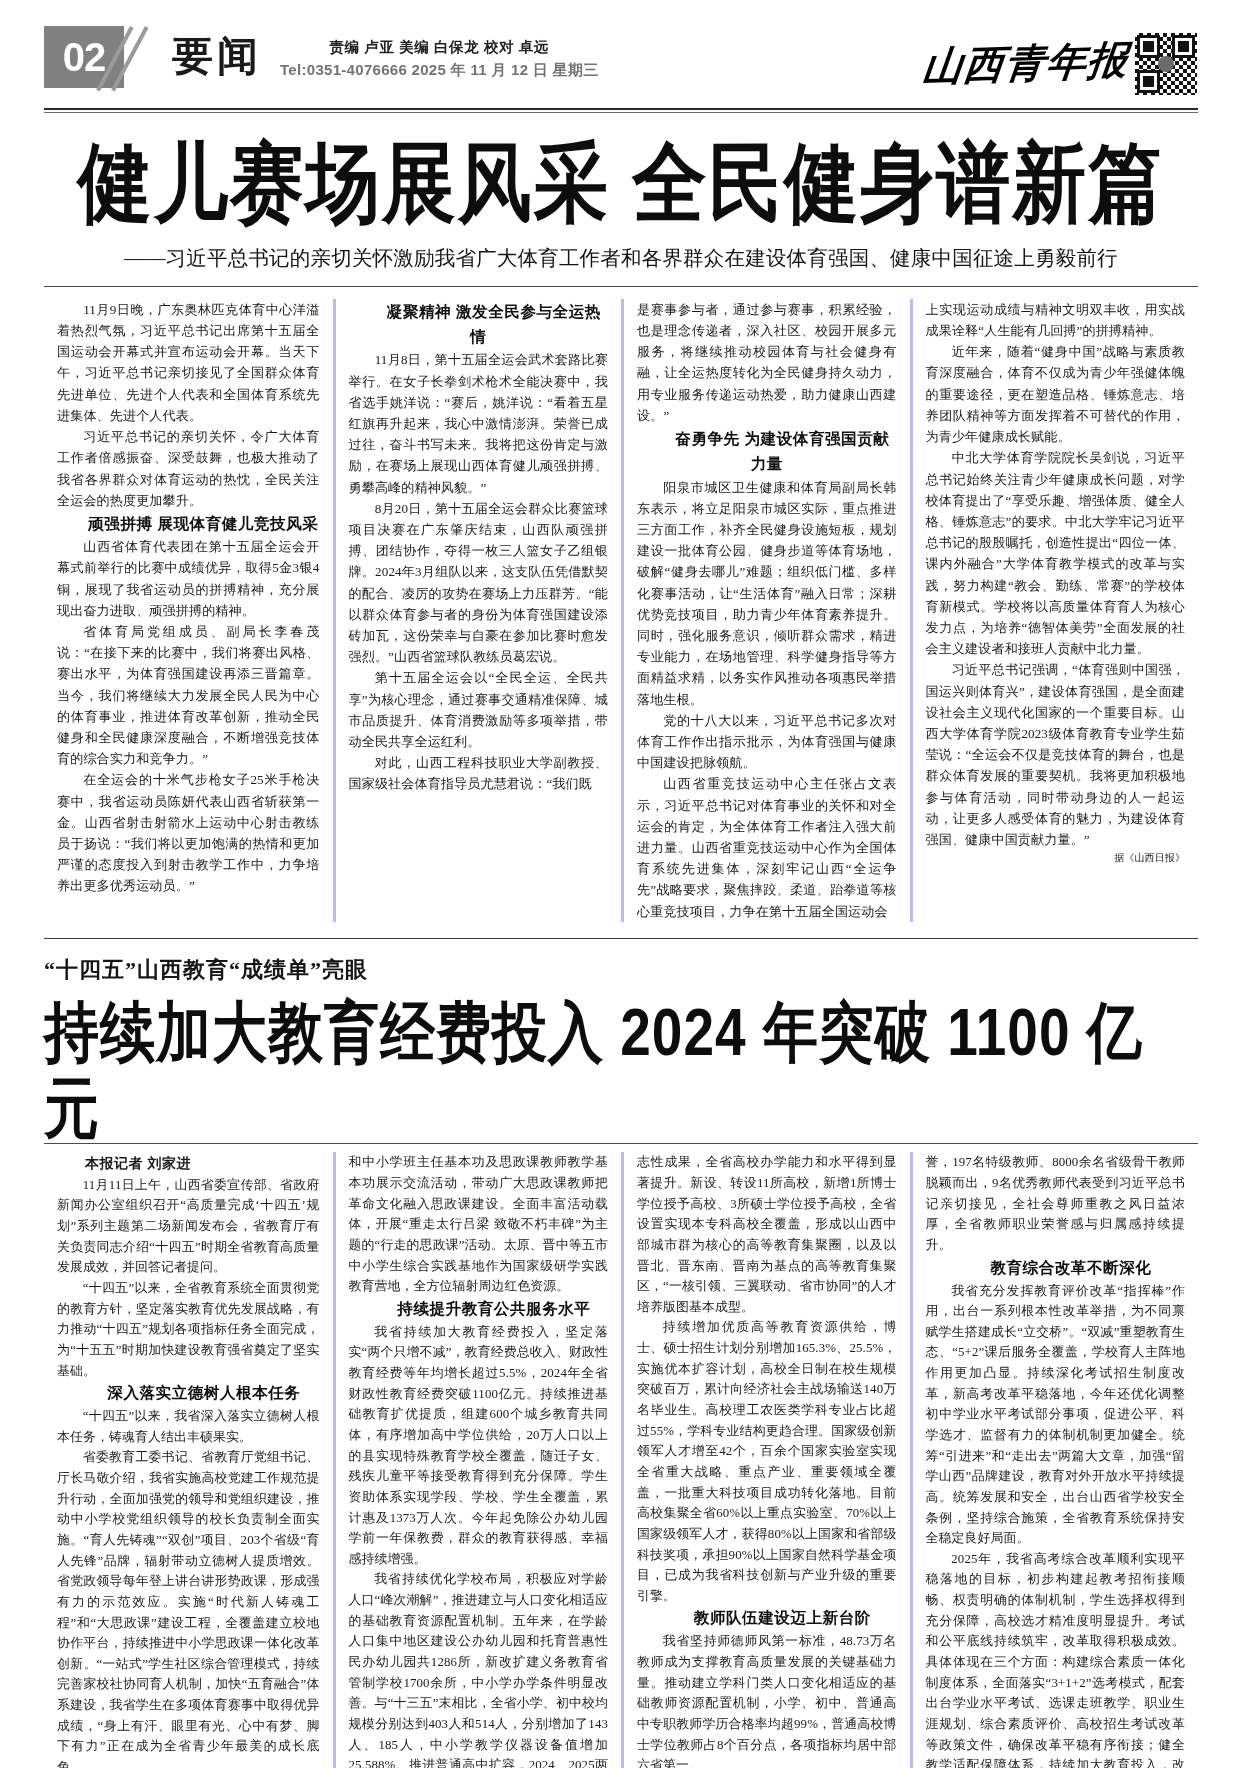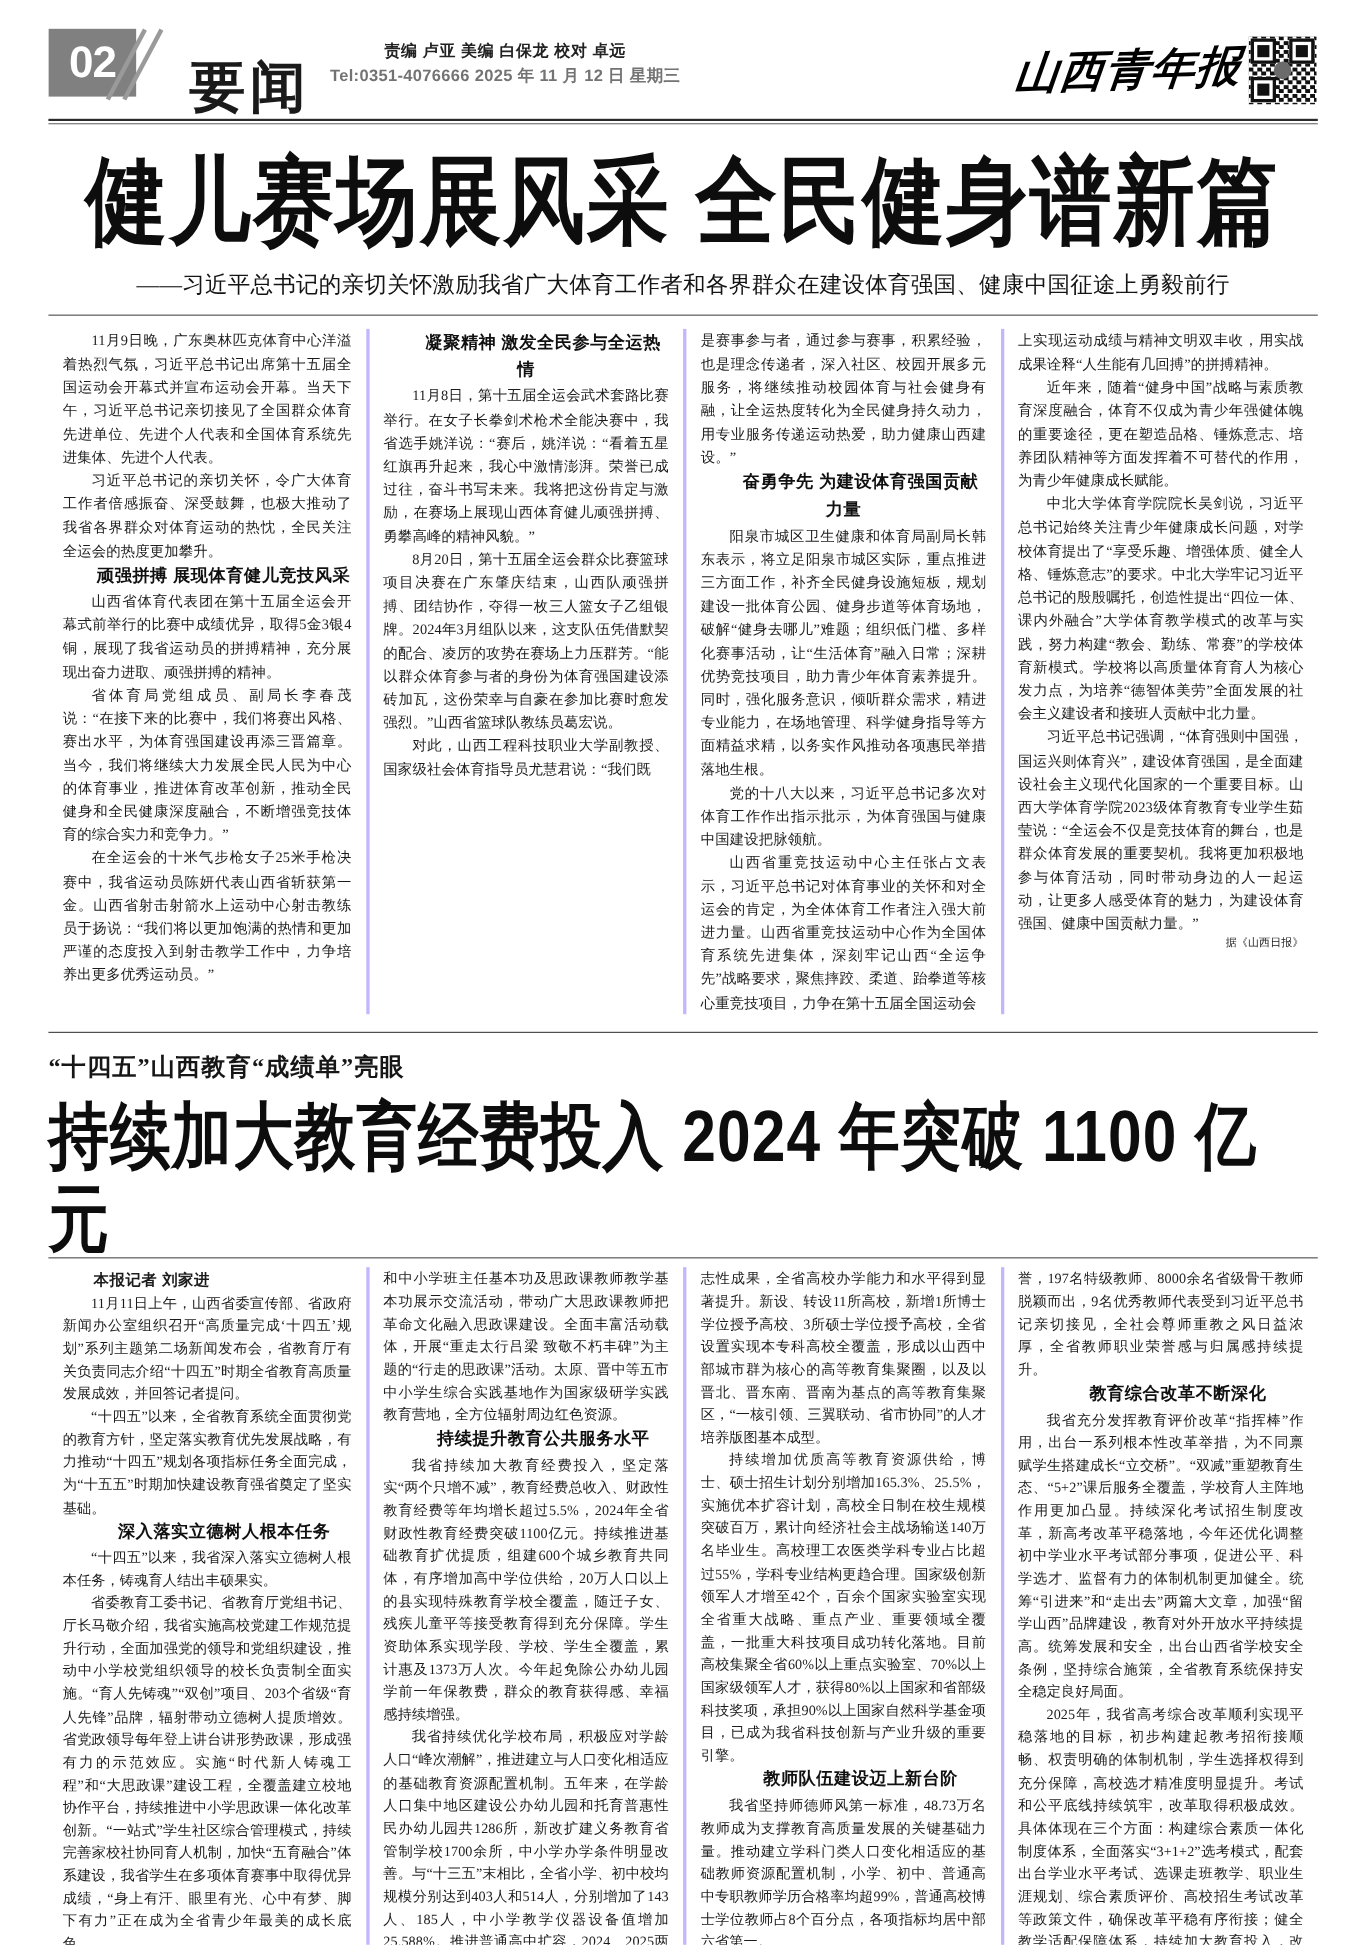--- a/index.html
+++ b/index.html
@@ -56,24 +56,24 @@
     background: #9a9a9a;
     transform: rotate(28deg);
     transform-origin: top left;
   }
   .slash1 { left: 86px; top: 0px; width: 4px; height: 72px; }
   .slash2 { left: 101px; top: 0px; width: 4px; height: 72px; }
 
   .yaowen {
     font-family: "Liberation Serif", serif;
     font-weight: bold;
-    font-size: 51px;
+    font-size: 41px;
     letter-spacing: 4px;
     margin-left: 10px;
-    margin-top: 19px;
+    margin-top: 3px;
     color: #1a1a1a;
   }
   .credit-block {
     margin-left: 18px;
     margin-top: 11px;
     font-family: "Liberation Sans", sans-serif;
     line-height: 1.5;
   }
   .credit-line1 {
     font-size: 14.5px;
@@ -320,20 +320,21 @@
       <p class="sub-head left">顽强拼搏 展现体育健儿竞技风采</p>
       <p>山西省体育代表团在第十五届全运会开幕式前举行的比赛中成绩优异，取得5金3银4铜，展现了我省运动员的拼搏精神，充分展现出奋力进取、顽强拼搏的精神。</p>
       <p>省体育局党组成员、副局长李春茂说：“在接下来的比赛中，我们将赛出风格、赛出水平，为体育强国建设再添三晋篇章。当今，我们将继续大力发展全民人民为中心的体育事业，推进体育改革创新，推动全民健身和全民健康深度融合，不断增强竞技体育的综合实力和竞争力。”</p>
       <p>在全运会的十米气步枪女子25米手枪决赛中，我省运动员陈妍代表山西省斩获第一金。山西省射击射箭水上运动中心射击教练员于扬说：“我们将以更加饱满的热情和更加严谨的态度投入到射击教学工作中，力争培养出更多优秀运动员。”</p>
     </div>
 
     <div class="col">
       <p class="sub-head">凝聚精神 激发全民参与全运热情</p>
       <p>11月8日，第十五届全运会武术套路比赛举行。在女子长拳剑术枪术全能决赛中，我省选手姚洋说：“赛后，姚洋说：“看着五星红旗再升起来，我心中激情澎湃。荣誉已成过往，奋斗书写未来。我将把这份肯定与激励，在赛场上展现山西体育健儿顽强拼搏、勇攀高峰的精神风貌。”</p>
       <p>8月20日，第十五届全运会群众比赛篮球项目决赛在广东肇庆结束，山西队顽强拼搏、团结协作，夺得一枚三人篮女子乙组银牌。2024年3月组队以来，这支队伍凭借默契的配合、凌厉的攻势在赛场上力压群芳。“能以群众体育参与者的身份为体育强国建设添砖加瓦，这份荣幸与自豪在参加比赛时愈发强烈。”山西省篮球队教练员葛宏说。</p>
+      <p>第十五届全运会以“全民全运、全民共享”为核心理念，通过赛事交通精准保障、城市品质提升、体育消费激励等多项举措，带动全民共享全运红利。</p>
       <p>对此，山西工程科技职业大学副教授、国家级社会体育指导员尤慧君说：“我们既</p>
     </div>
 
     <div class="col">
       <p class="noindent">是赛事参与者，通过参与赛事，积累经验，也是理念传递者，深入社区、校园开展多元服务，将继续推动校园体育与社会健身有融，让全运热度转化为全民健身持久动力，用专业服务传递运动热爱，助力健康山西建设。”</p>
       <p class="sub-head">奋勇争先 为建设体育强国贡献力量</p>
       <p>阳泉市城区卫生健康和体育局副局长韩东表示，将立足阳泉市城区实际，重点推进三方面工作，补齐全民健身设施短板，规划建设一批体育公园、健身步道等体育场地，破解“健身去哪儿”难题；组织低门槛、多样化赛事活动，让“生活体育”融入日常；深耕优势竞技项目，助力青少年体育素养提升。同时，强化服务意识，倾听群众需求，精进专业能力，在场地管理、科学健身指导等方面精益求精，以务实作风推动各项惠民举措落地生根。</p>
       <p>党的十八大以来，习近平总书记多次对体育工作作出指示批示，为体育强国与健康中国建设把脉领航。</p>
       <p>山西省重竞技运动中心主任张占文表示，习近平总书记对体育事业的关怀和对全运会的肯定，为全体体育工作者注入强大前进力量。山西省重竞技运动中心作为全国体育系统先进集体，深刻牢记山西“全运争先”战略要求，聚焦摔跤、柔道、跆拳道等核心重竞技项目，力争在第十五届全国运动会</p>
     </div>

